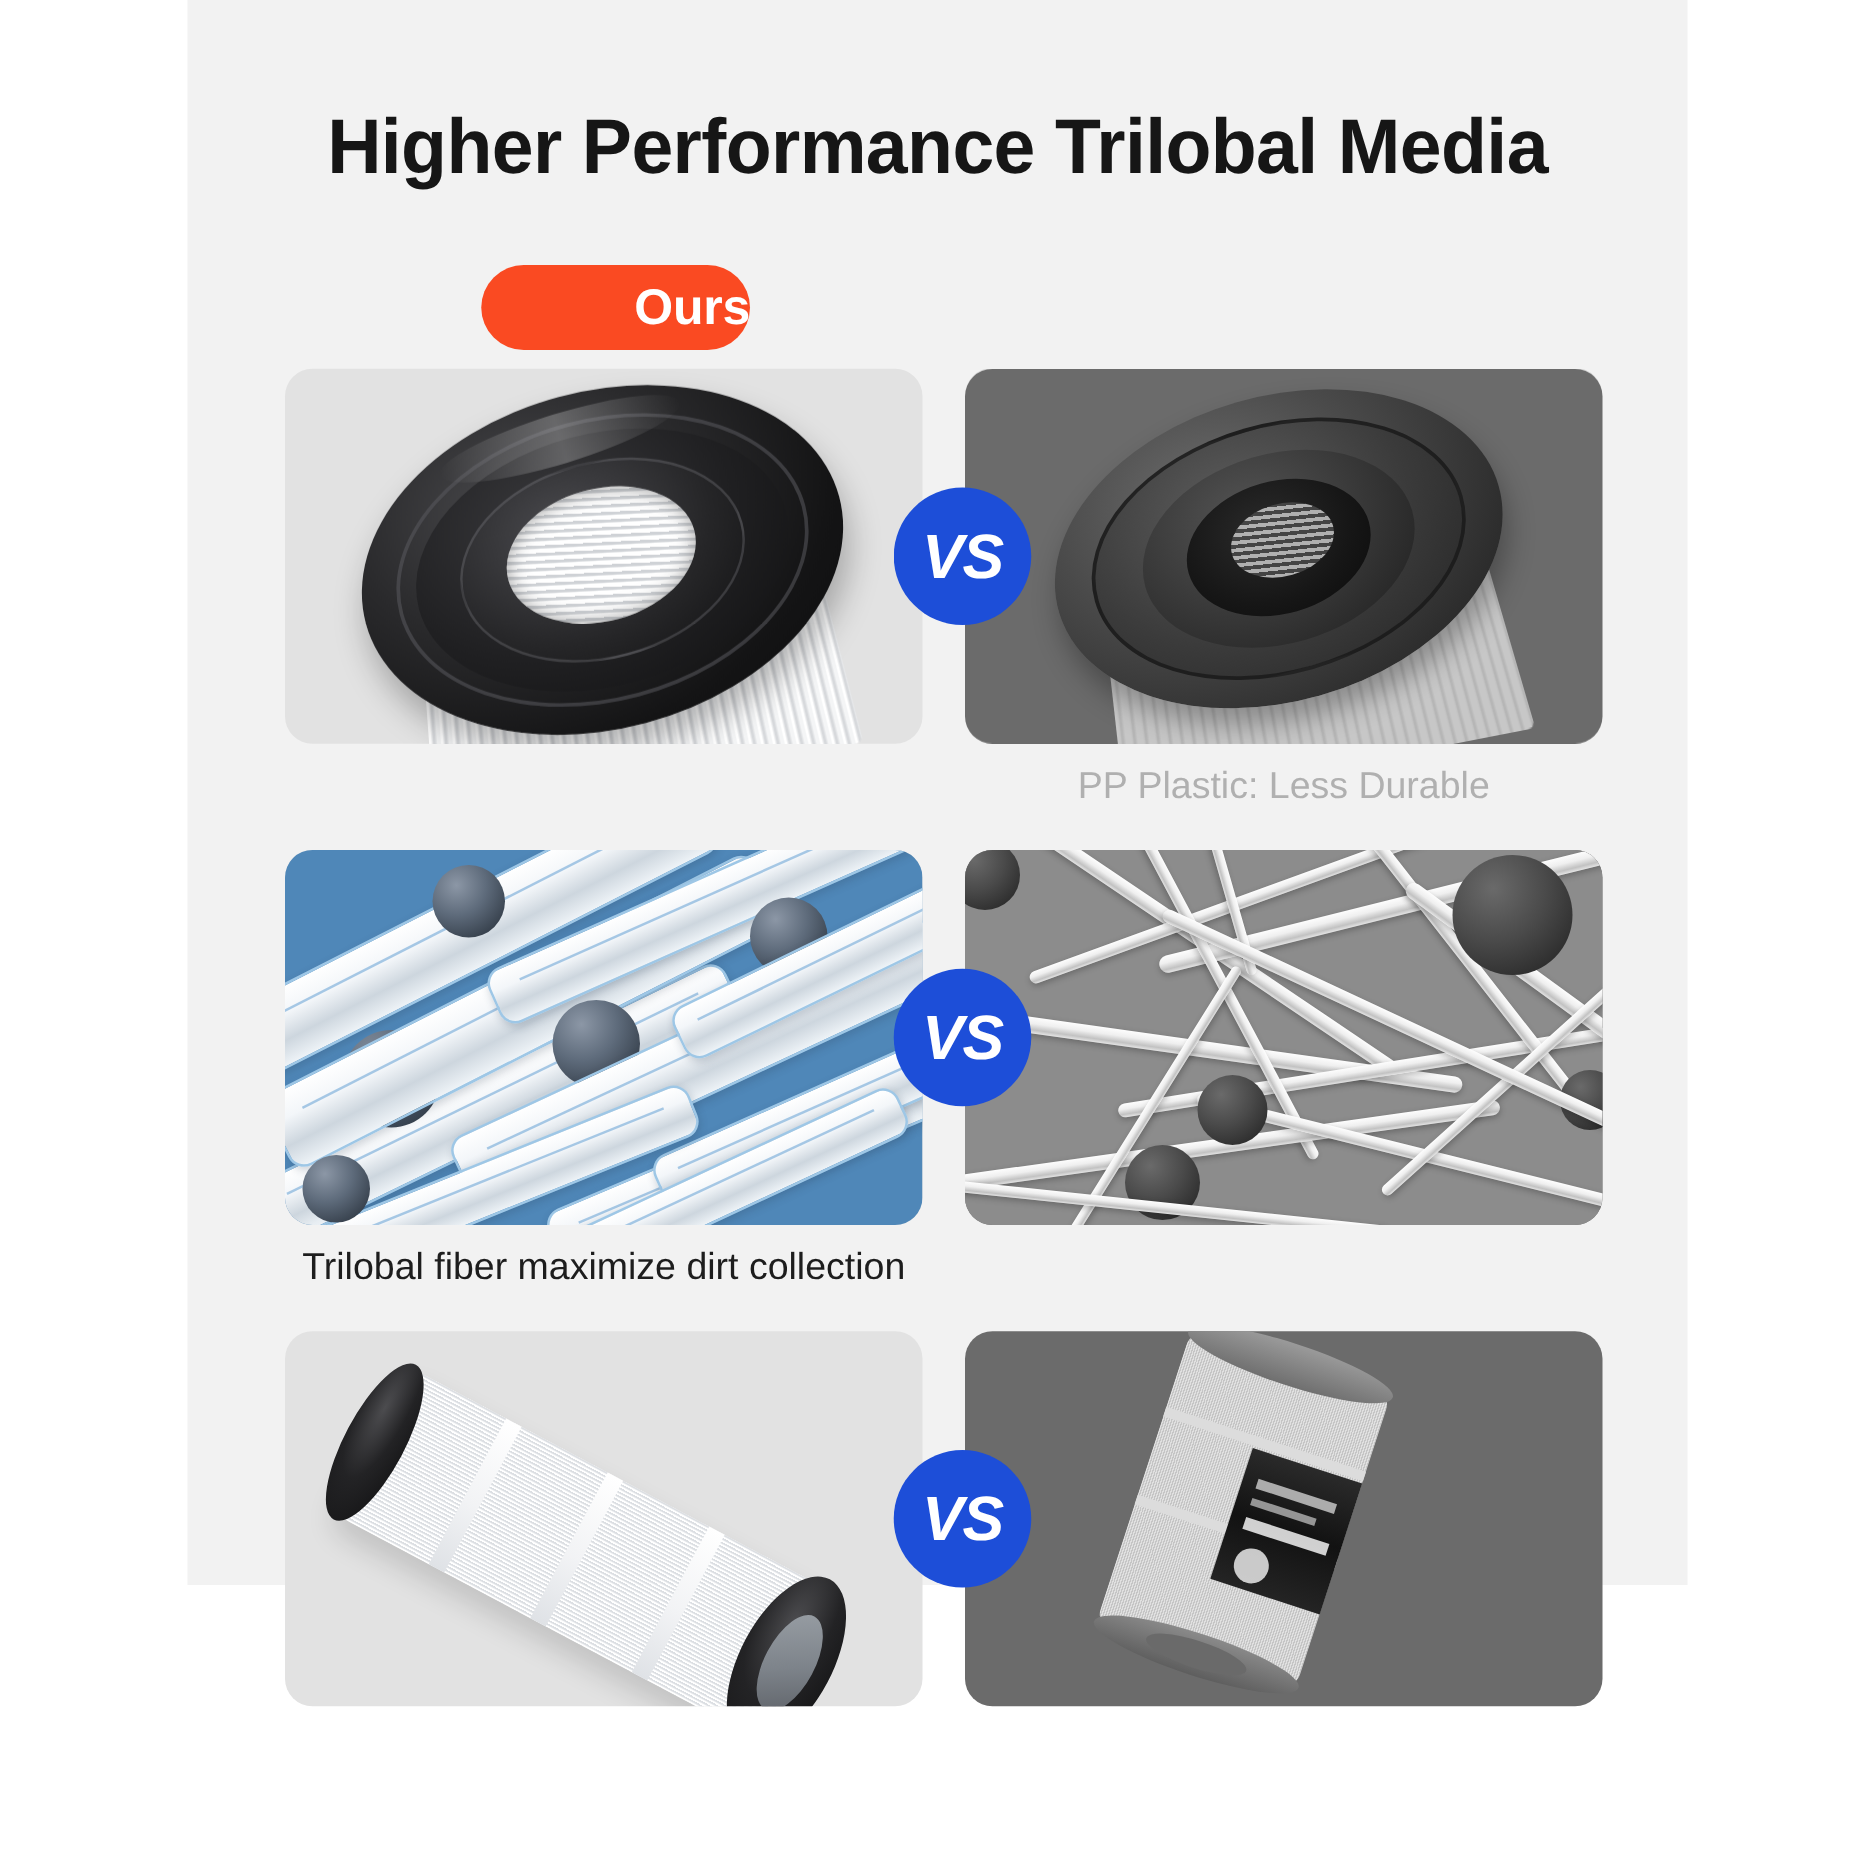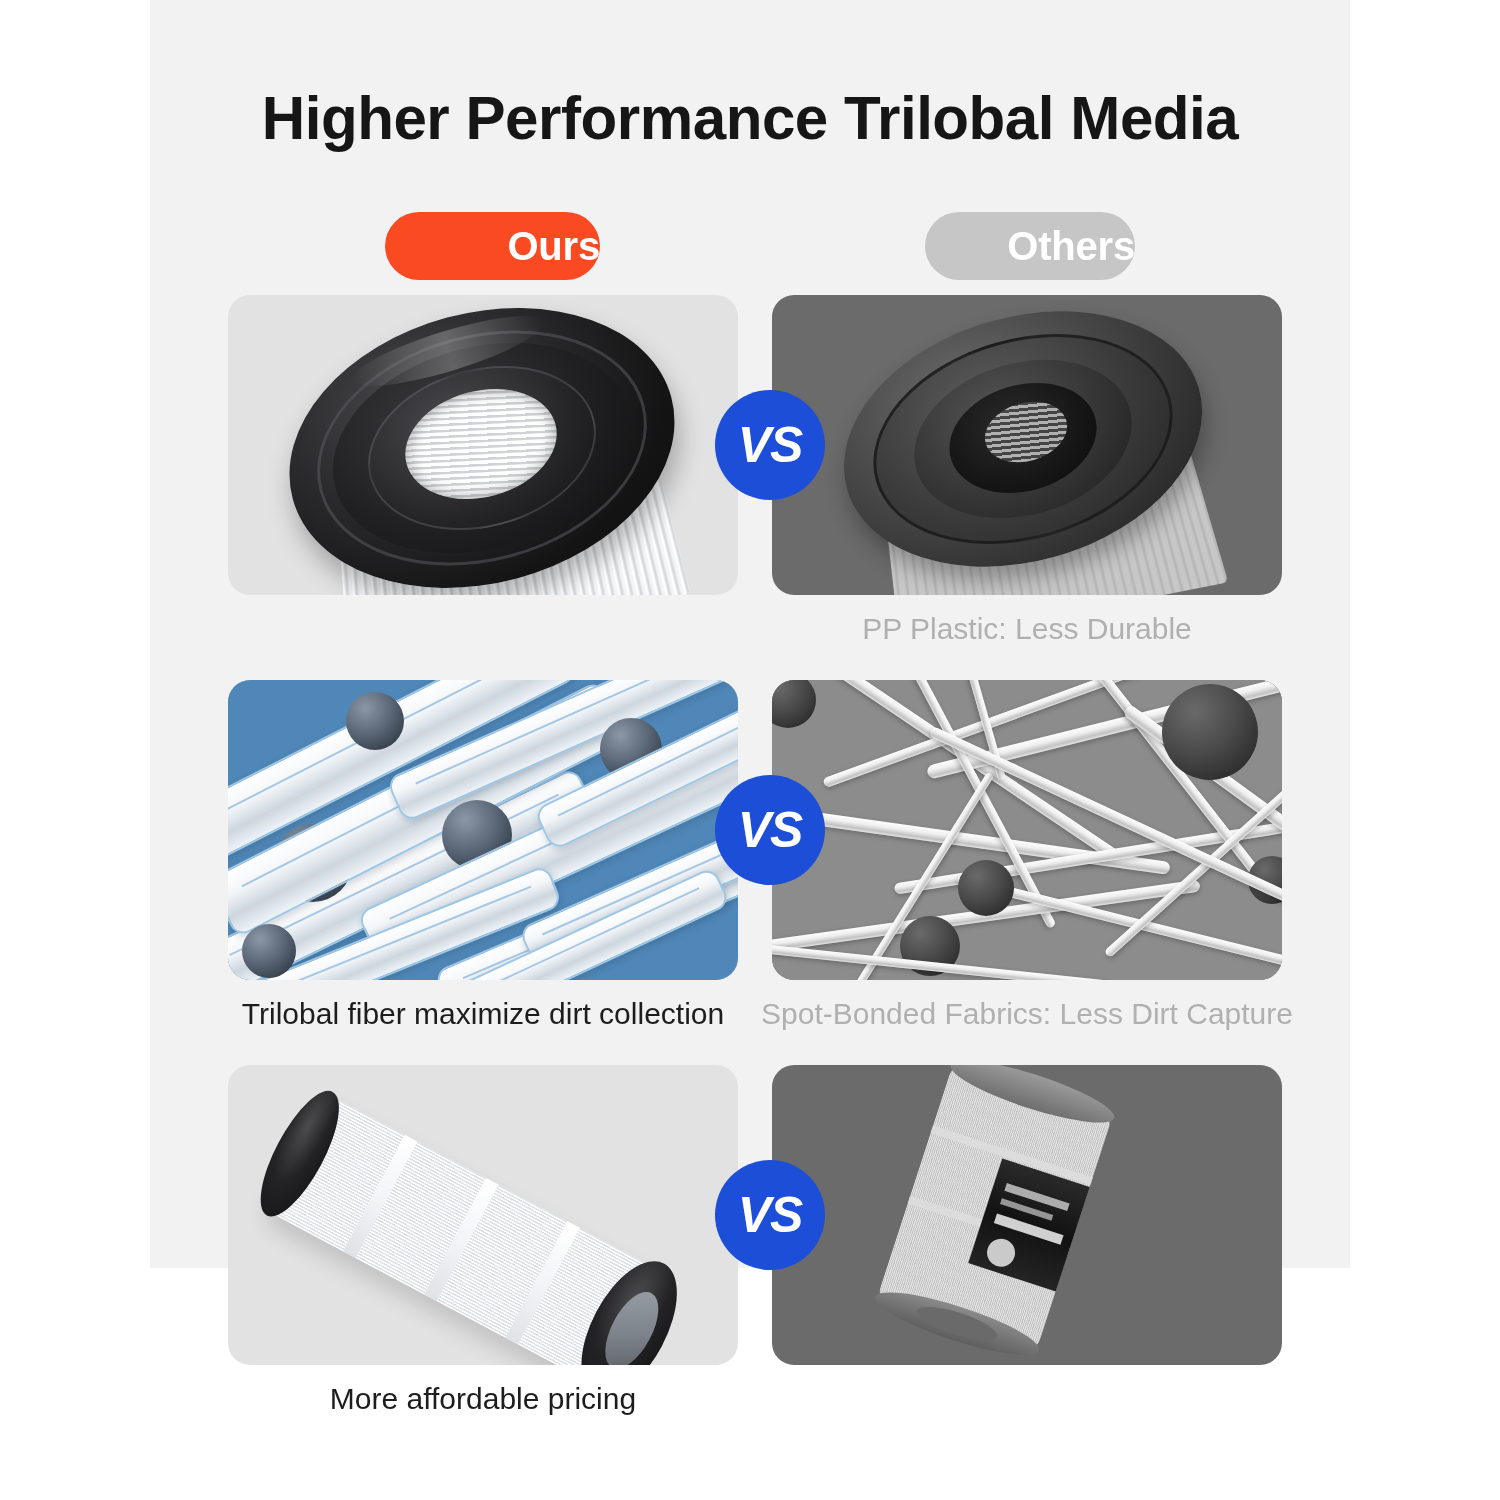--- a/index.html
+++ b/index.html
@@ -227,21 +227,20 @@
 </head>
 <body>
 
 <div id="page">
   <div id="canvas">
 
     <div class="title">Higher Performance Trilobal Media</div>
 
     <div class="badge-row">
       <div class="badge badge-ours">Ours</div>
-      <div class="badge badge-others">Others</div>
     </div>
 
     <div class="grid">
 
       <div class="row">
 
         <div class="cell cell-ours">
           <div class="art">
 
             <div class="pleat-body" style="left:112px;top:126px;width:330px;height:200px;transform:perspective(520px) rotateX(16deg) rotateZ(-9deg);"></div>
@@ -318,21 +317,20 @@
             <div class="sphere-dark" style="left:476px;top:176px;width:48px;height:48px;"></div>
             <div class="sphere-dark" style="left:-12px;top:-8px;width:56px;height:56px;"></div>
             <div class="rod" style="left:140px;top:130px;width:400px;height:11px;transform:rotate(25deg);"></div>
             <div class="rod" style="left:-20px;top:282px;width:360px;height:9px;transform:rotate(6deg);"></div>
           </div>
         </div>
 
         <div class="vs">VS</div>
 
         <div class="caption caption-ours">Trilobal fiber maximize dirt collection</div>
-        <div class="caption caption-others">Spot-Bonded Fabrics: Less Dirt Capture</div>
       </div>
 
       <div class="row">
 
         <div class="cell cell-ours">
           <div class="art">
             <div style="position:absolute;left:40px;top:20px;width:430px;height:262px;transform:rotate(28deg);">
               <div class="cart" style="left:22px;top:96px;width:388px;height:132px;box-shadow:0 12px 22px rgba(0,0,0,.14);"></div>
               <div class="cart-band" style="left:108px;top:96px;width:14px;height:132px;"></div>
               <div class="cart-band" style="left:200px;top:96px;width:14px;height:132px;"></div>
@@ -358,18 +356,17 @@
               <div style="position:absolute;left:110px;top:172px;width:28px;height:28px;border-radius:50%;background:#e9e9e9;opacity:.85;"></div>
               <div class="cart-endcap" style="left:18px;top:6px;width:172px;height:34px;background:linear-gradient(180deg,#9a9a9a 0%,#6f6f6f 100%);border-radius:50%;"></div>
               <div class="cart-endcap" style="left:18px;top:250px;width:172px;height:34px;background:linear-gradient(180deg,#8a8a8a 0%,#5e5e5e 100%);border-radius:50%;"></div>
               <div class="cart-endcap-inner" style="left:62px;top:256px;width:84px;height:22px;background:#6a6a6a;"></div>
             </div>
           </div>
         </div>
 
         <div class="vs">VS</div>
 
-        <div class="caption caption-ours">More affordable pricing</div>
       </div>
 
     </div>
   </div>
 </div>
 
 </body></html>

